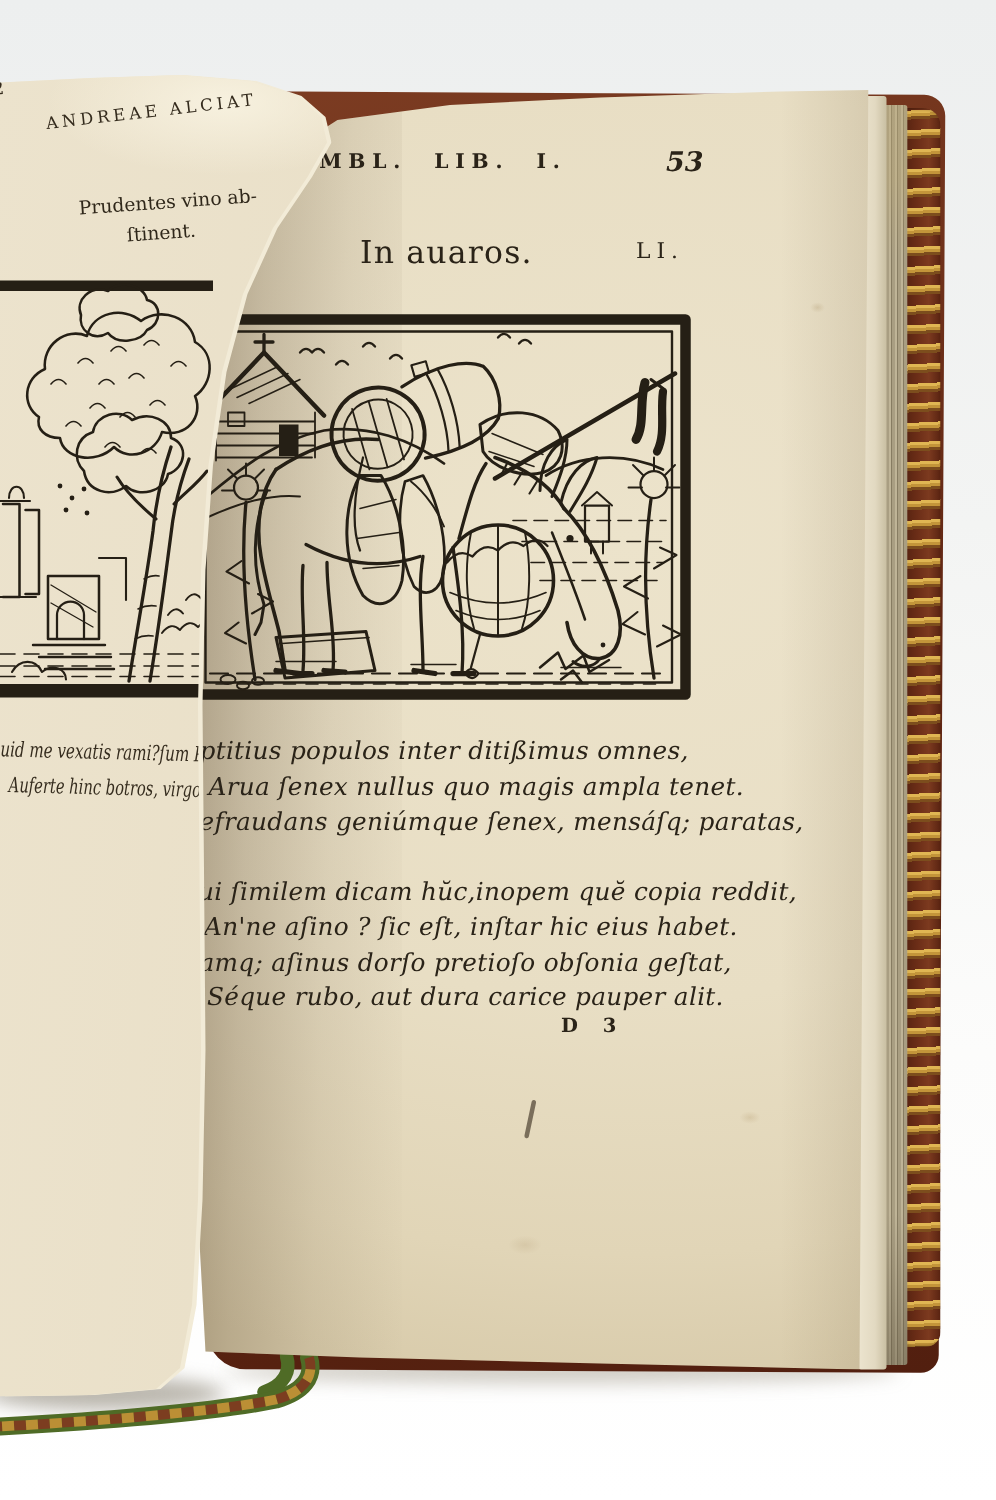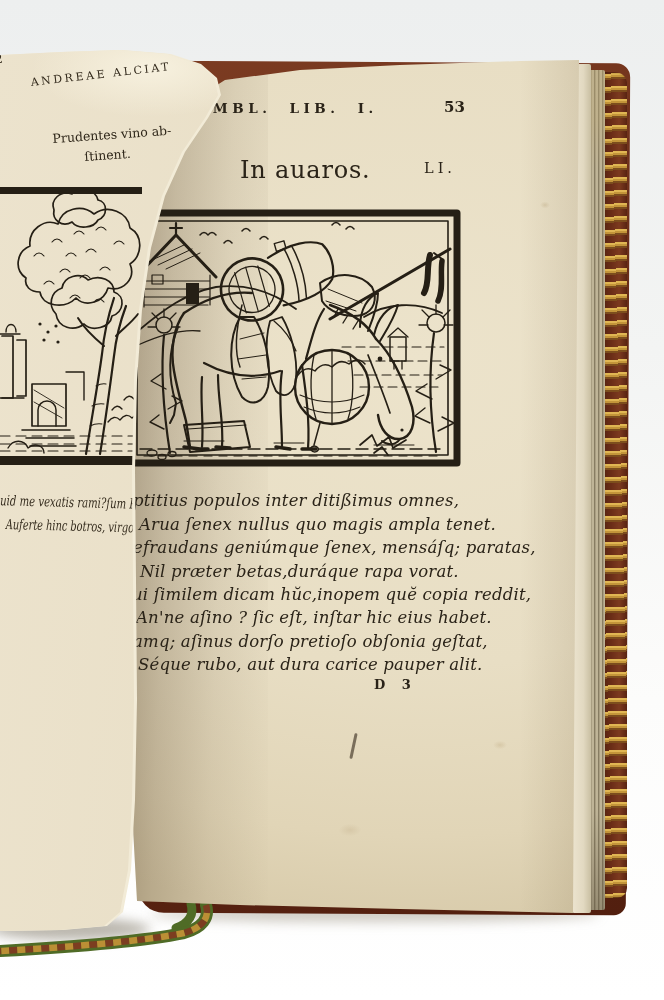--- a/index.html
+++ b/index.html
@@ -70,22 +70,22 @@
     clip-path:polygon(0 55px,60px 52px,120px 50px,168px 54px,198px 64px,214px 78px,218px 95px,
       205px 118px,182px 152px,162px 196px,148px 248px,139px 310px,134px 380px,132px 470px,
       133px 580px,134px 700px,132px 800px,128px 870px,120px 912px,104px 926px,60px 930px,0 931px);
     background-image:
       radial-gradient(170px 70px at 150px 68px,rgba(250,245,228,.8),rgba(0,0,0,0) 70%),
       linear-gradient(97deg,#ece3cd 0%,#e9dfc7 45%,#ddd1b2 74%,#c9ba97 90%,#ae9e7b 99%);
   }
   
   .ink{color:#2a2318;}
   .rp-header{font-size:13.5px;font-weight:bold;letter-spacing:4.5px;word-spacing:9px;}
-  .rp-folio{font-size:15px;font-weight:bold;}
-  .rp-title{font-size:24px;letter-spacing:.8px;text-align:right;}
+  .rp-folio{font-size:18px;font-weight:bold;font-style:italic;}
+  .rp-title{font-size:21px;letter-spacing:.8px;text-align:right;}
   .rp-emblemno{font-size:14.5px;font-weight:normal;letter-spacing:4px;}
   .verse{font-style:italic;font-size:16.5px;letter-spacing:.2px;white-space:nowrap;color:#2a2318;}
   .sig{font-size:13px;font-weight:bold;letter-spacing:6px;}
   .lp-header{font-size:11px;letter-spacing:2.6px;color:#342b1d;transform:rotate(-6.5deg);transform-origin:left top;white-space:nowrap;}
   .lp-folio{font-size:12px;color:#342b1d;transform:rotate(-6deg);}
   .lp-motto{font-size:12.5px;color:#2f271a;transform:rotate(-4deg);transform-origin:left top;white-space:nowrap;}
   .lp-verse{font-style:italic;font-size:14px;color:#352c1e;white-space:nowrap;transform-origin:left top;}
   .ink-mark{left:352px;top:733px;width:2.5px;height:26px;background:#55493a;opacity:.75;border-radius:2px;transform:rotate(12deg);}
 </style>
 </head>
@@ -203,21 +203,20 @@
         <path d="M64,220 L122,216" stroke-width="1.1"></path>
         <ellipse cx="28" cy="244" rx="5" ry="3" stroke-width="1.3"></ellipse>
         <ellipse cx="38" cy="248" rx="4" ry="2.5" stroke-width="1.3"></ellipse>
         <ellipse cx="48" cy="245" rx="4" ry="2.5" stroke-width="1.3"></ellipse>
       </g>
     </svg>
 
     <div class="abs verse" style="left:133px;top:491px">ptitius populos inter ditißimus omnes,</div>
     <div class="abs verse" style="left:139px;top:515px">Arua ſenex nullus quo magis ampla tenet.</div>
     <div class="abs verse" style="left:133px;top:538px">efraudans geniúmque ſenex, mensáſq; paratas,</div>
-    <div class="abs verse" style="left:140px;top:562px">Nil præter betas,duráque rapa vorat.</div>
     <div class="abs verse" style="left:136px;top:608px">An'ne aſino ? ſic eſt, inſtar hic eius habet.</div>
     <div class="abs verse" style="left:132px;top:585px">ui ſimilem dicam hŭc,inopem quĕ copia reddit,</div>
     <div class="abs verse" style="left:138px;top:655px">Séque rubo, aut dura carice pauper alit.</div>
     <div class="abs verse" style="left:133px;top:632px">amq; aſinus dorſo pretioſo obſonia geſtat,</div>
 
     <div class="abs ink sig" style="left:374px;top:677px">D 3</div>
 
     <div class="abs ink-mark"></div>
   </div>
 

